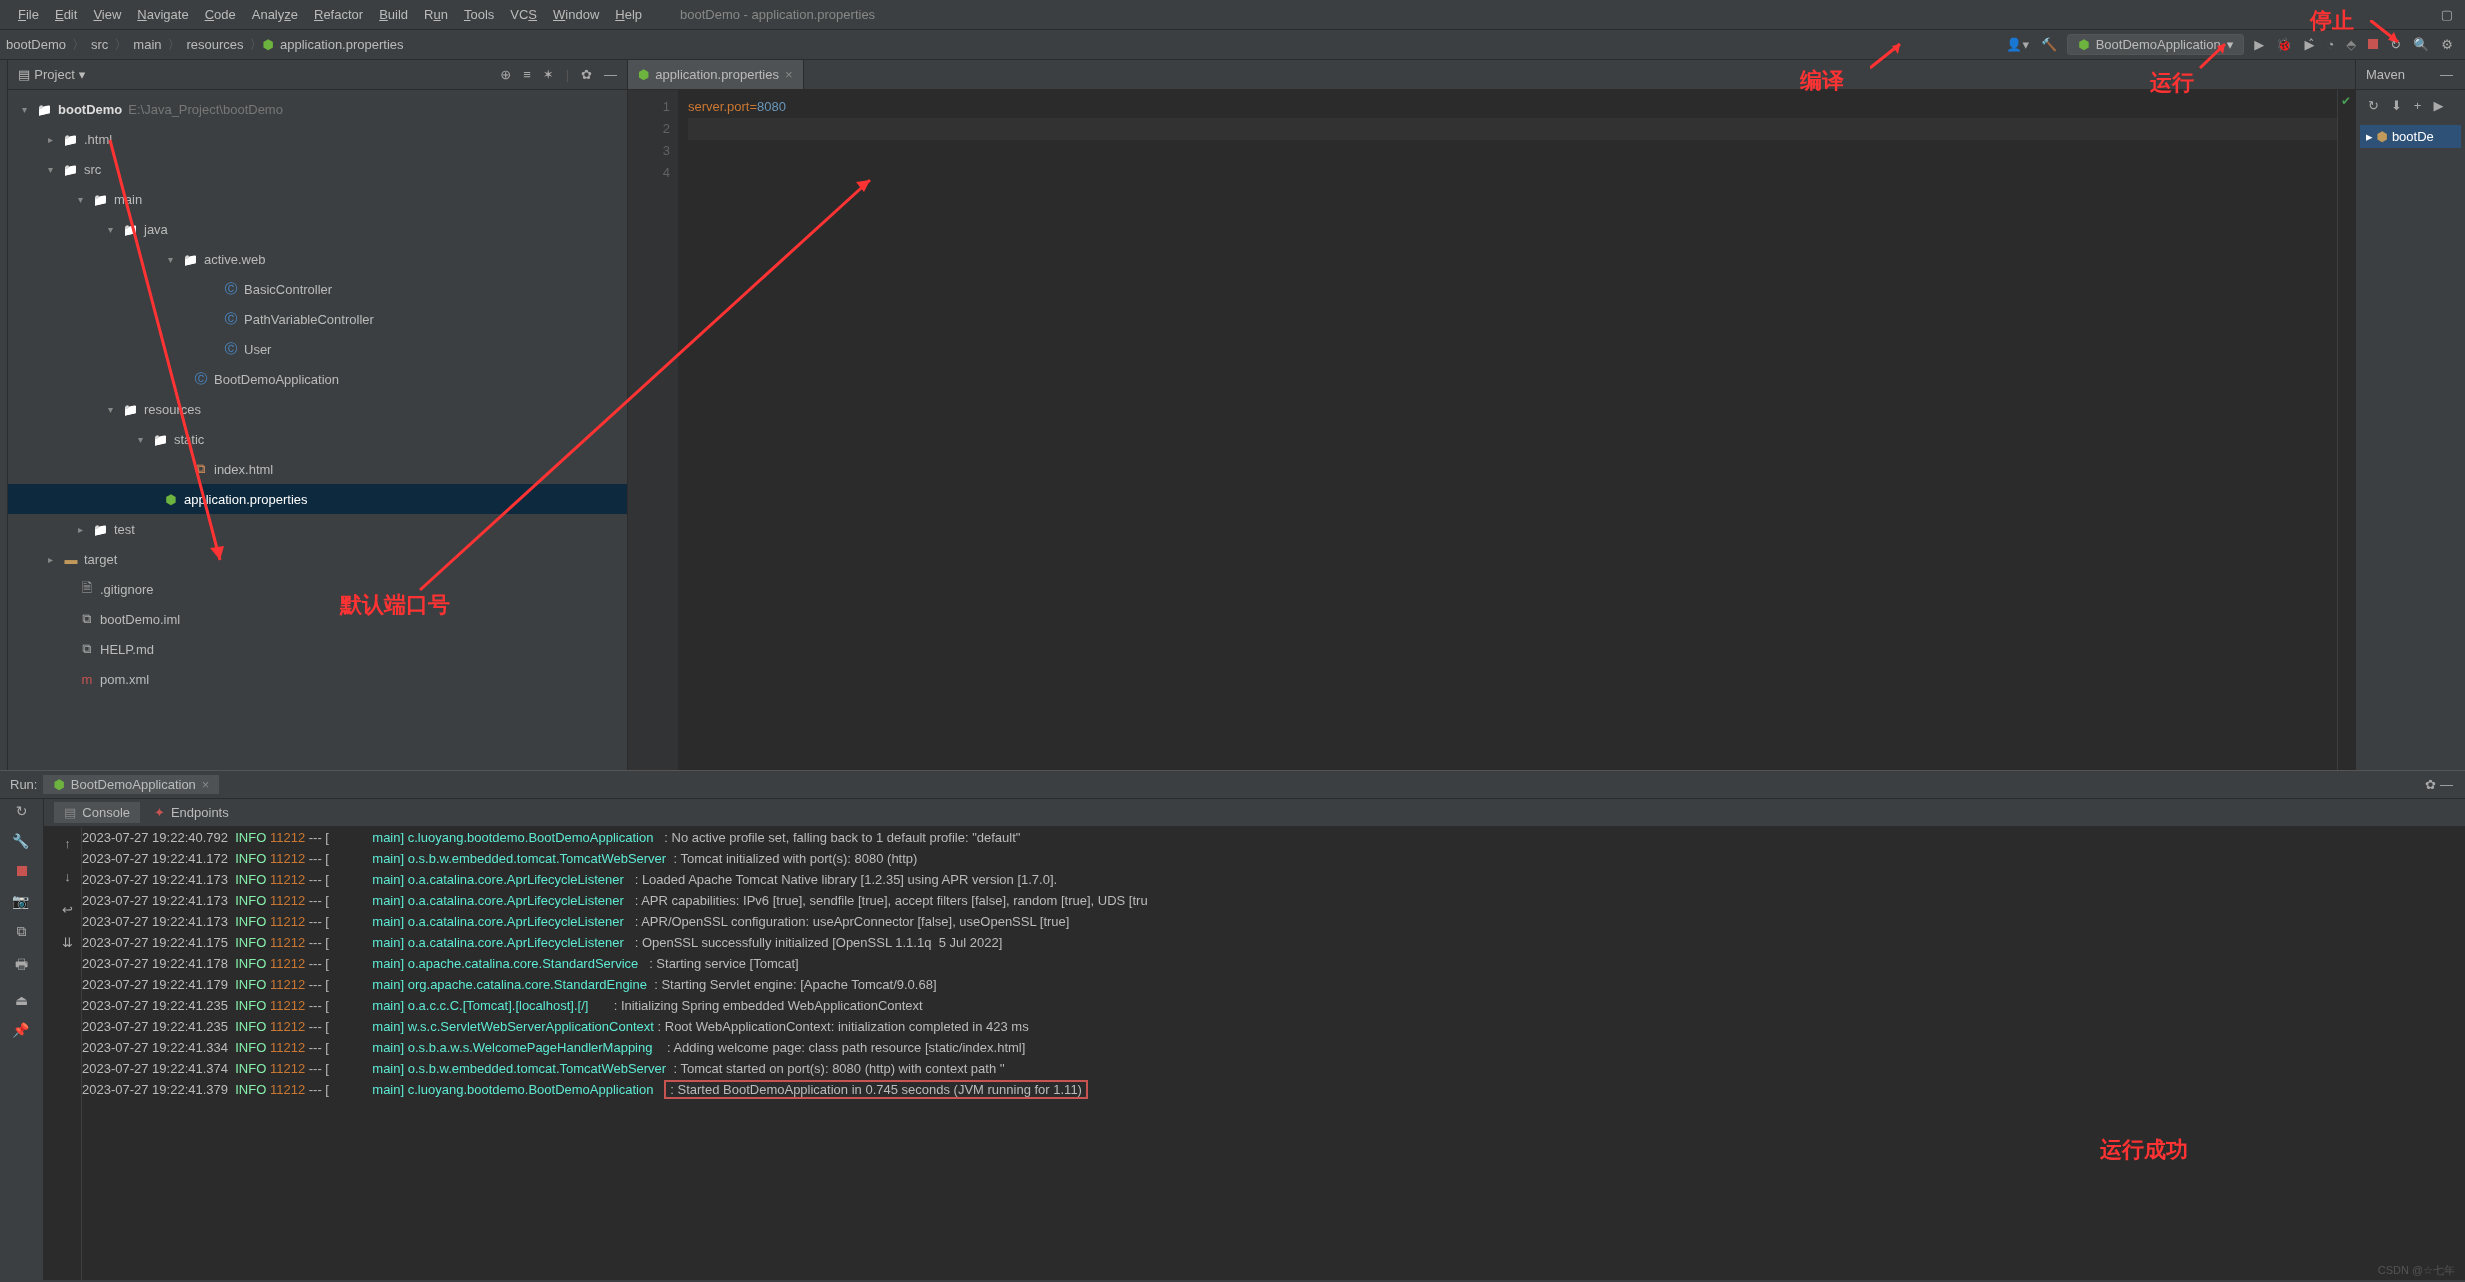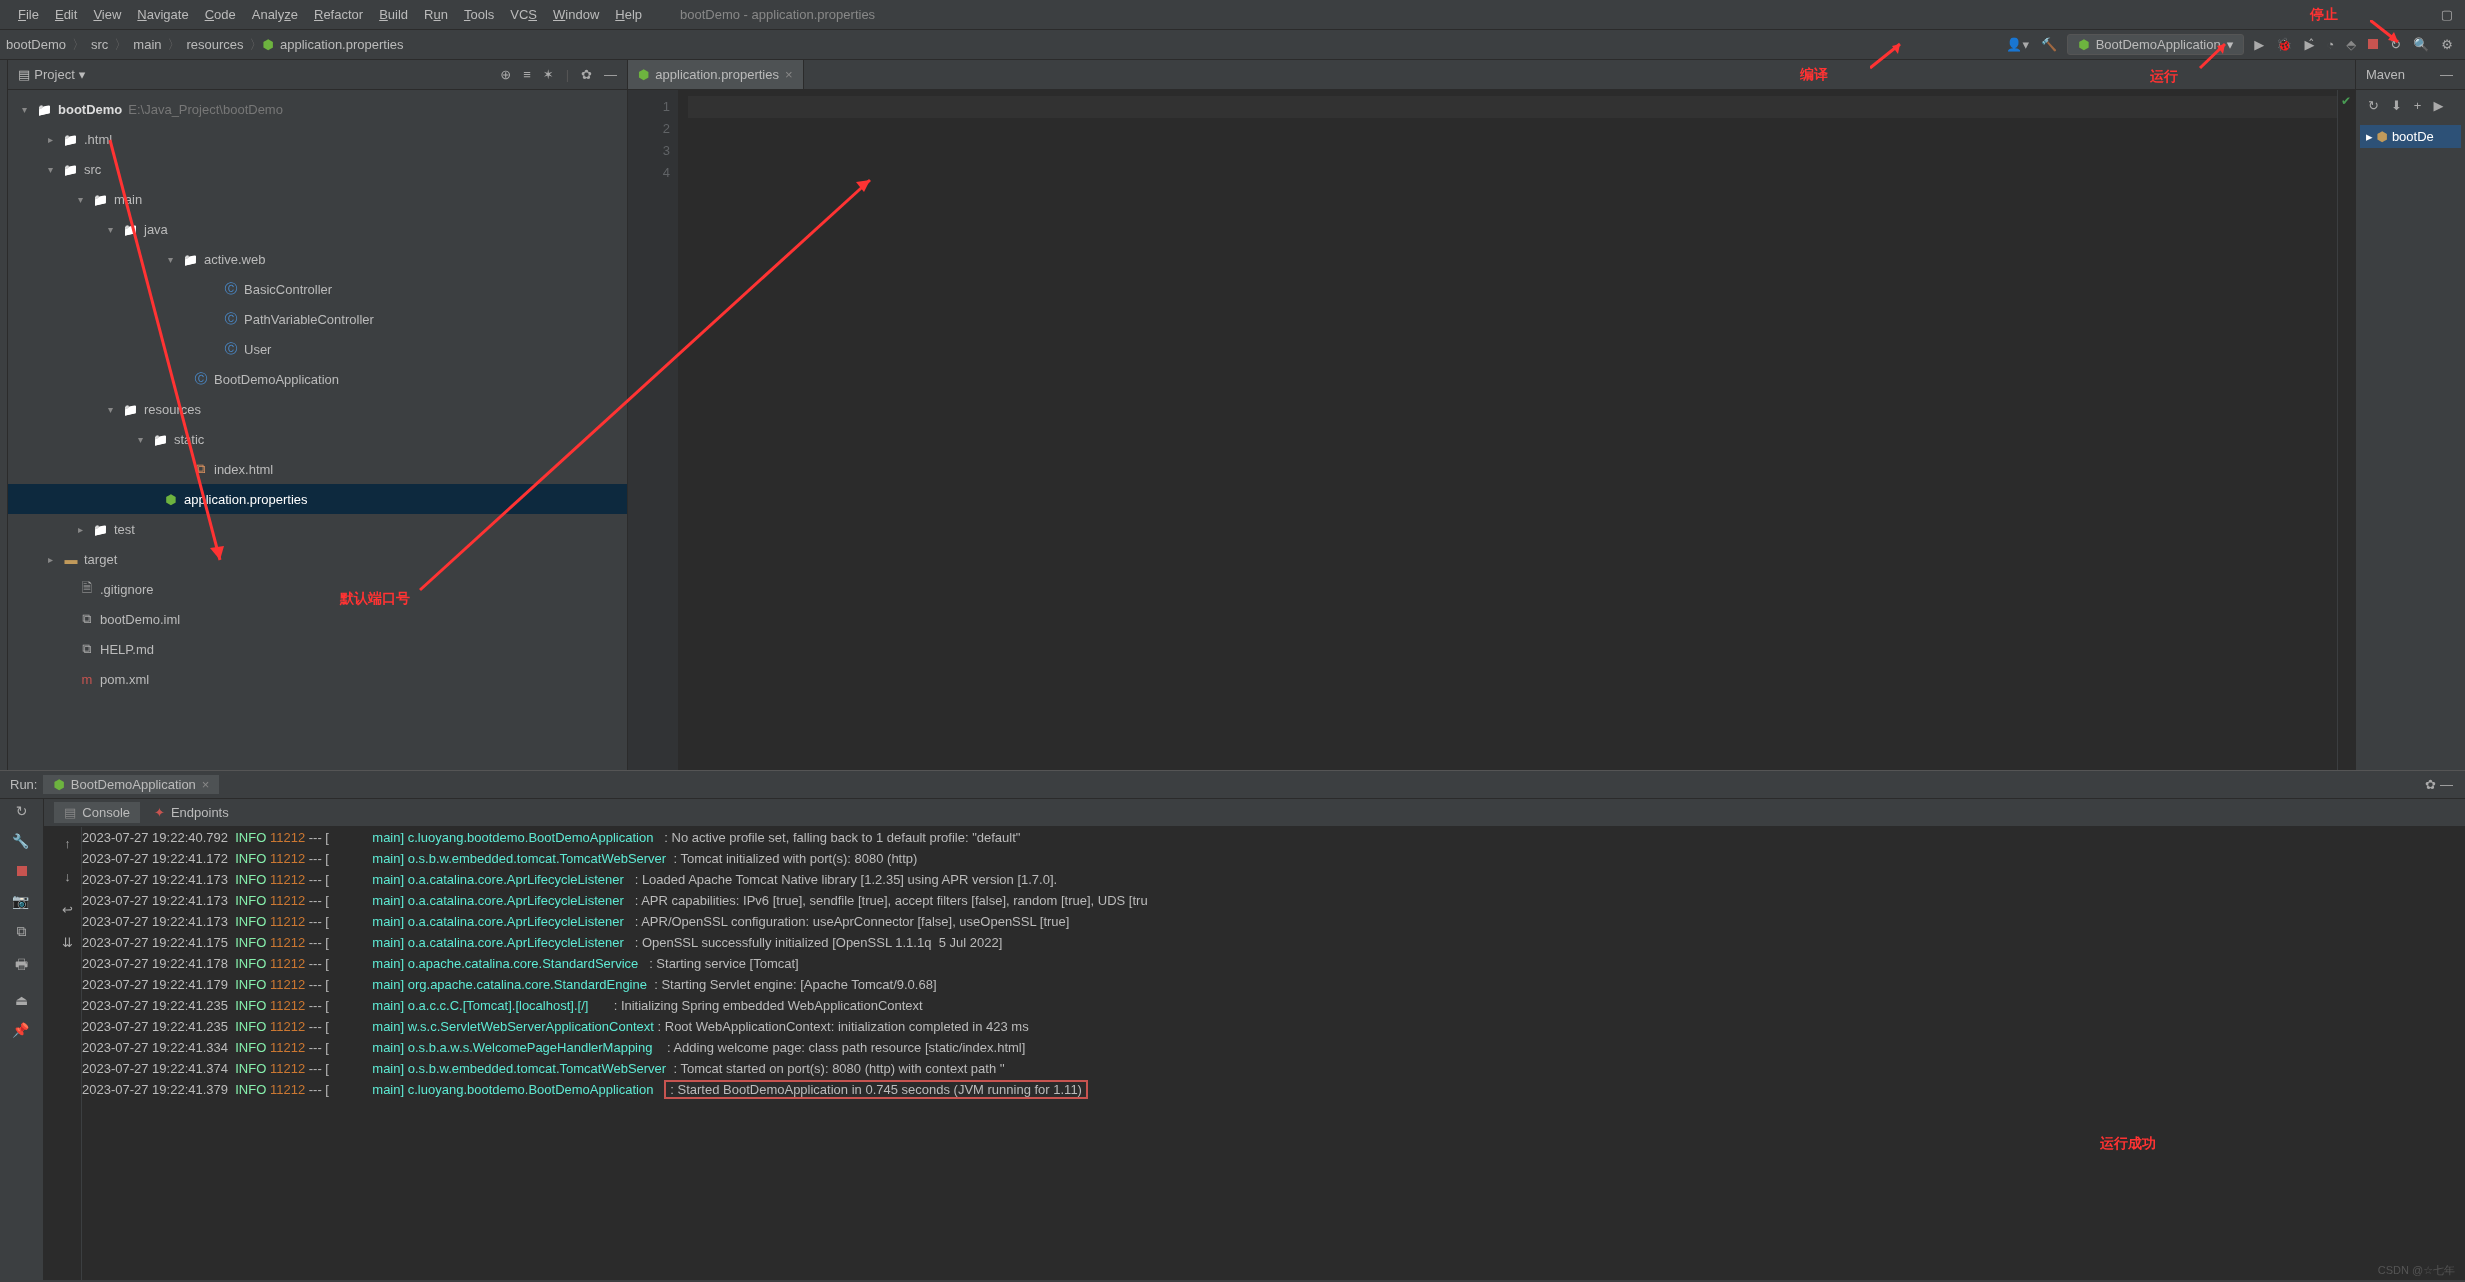--- a/index.html
+++ b/index.html
@@ -84,21 +84,21 @@
 .console-lines { flex:1; overflow:hidden; }
 .ts { color: #bbbbbb; }
 .lvl { color: #86efac; }
 .pid { color: #cc7832; }
 .sep2 { color: #bbbbbb; }
 .thr { color: #5eead4; }
 .logger { color: #5eead4; text-align: center; }
 .msg { color: #bbbbbb; }
 .highlight-box { border: 2px solid #c75450; padding: 0 4px; }
 
-.red-annot { position: absolute; color: #ff3333; font-weight: bold; font-size: 14px; pointer-events: none; z-index: 100; }
+.red-annot { position: absolute; color: #ff3333; font-weight: bold; font-size: 22px; pointer-events: none; z-index: 100; }
 svg.annot-line { position: absolute; pointer-events: none; z-index: 99; }
 
 .footer-brand { position: absolute; bottom: 4px; right: 10px; color: #555; font-size: 11px; }
 </style>
 </head>
 <body>
 
 <div class="menubar">
   <span class="menu-item"><u>F</u>ile</span>
   <span class="menu-item"><u>E</u>dit</span>
@@ -282,20 +282,21 @@
       </div>
     </div>
     <div class="editor-body">
       <div class="gutter">
         <div>1</div>
         <div>2</div>
         <div>3</div>
         <div>4</div>
       </div>
       <div class="code">
+        <div><span class="key">server.port</span><span class="eq">=</span><span class="val">8080</span></div>
         <div class="cur-line">&nbsp;</div>
         <div>&nbsp;</div>
       </div>
       <div class="editor-right-gutter">
         <span class="check-mark">✔</span>
       </div>
     </div>
   </div>
 
   <div class="maven-panel">

